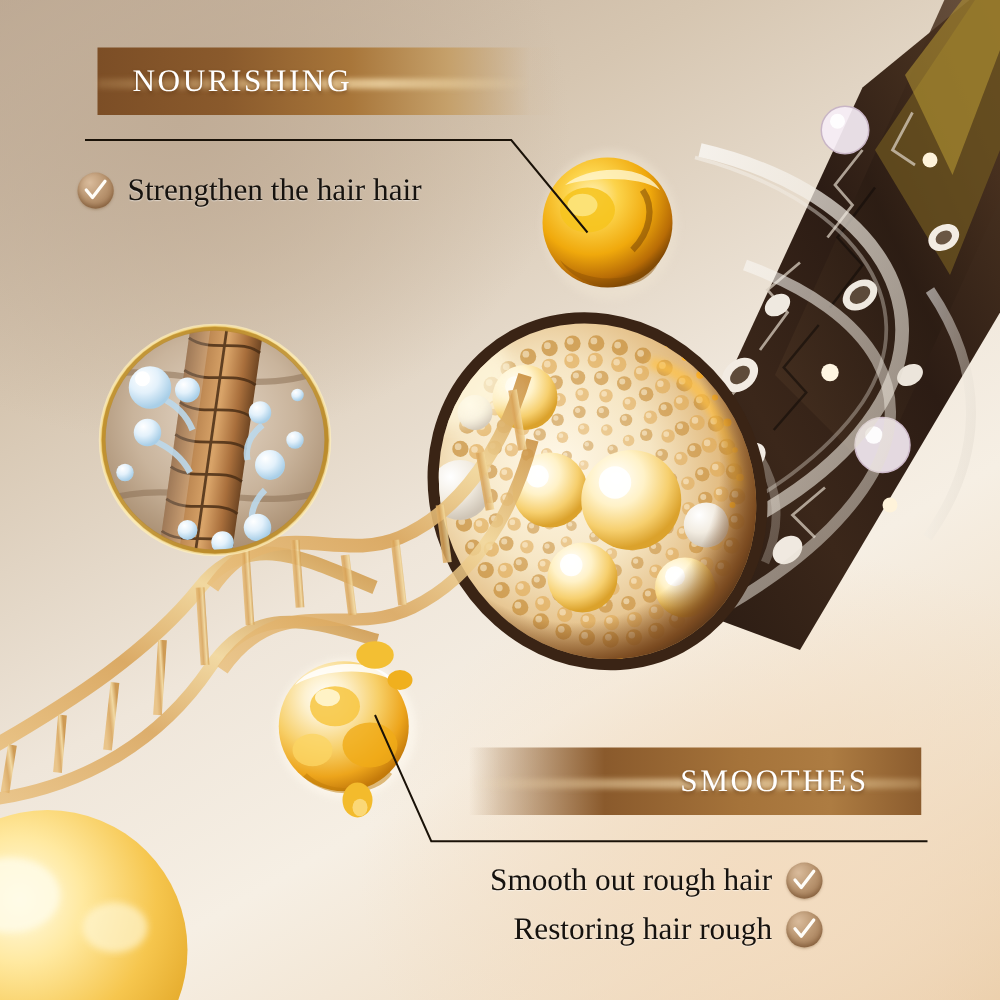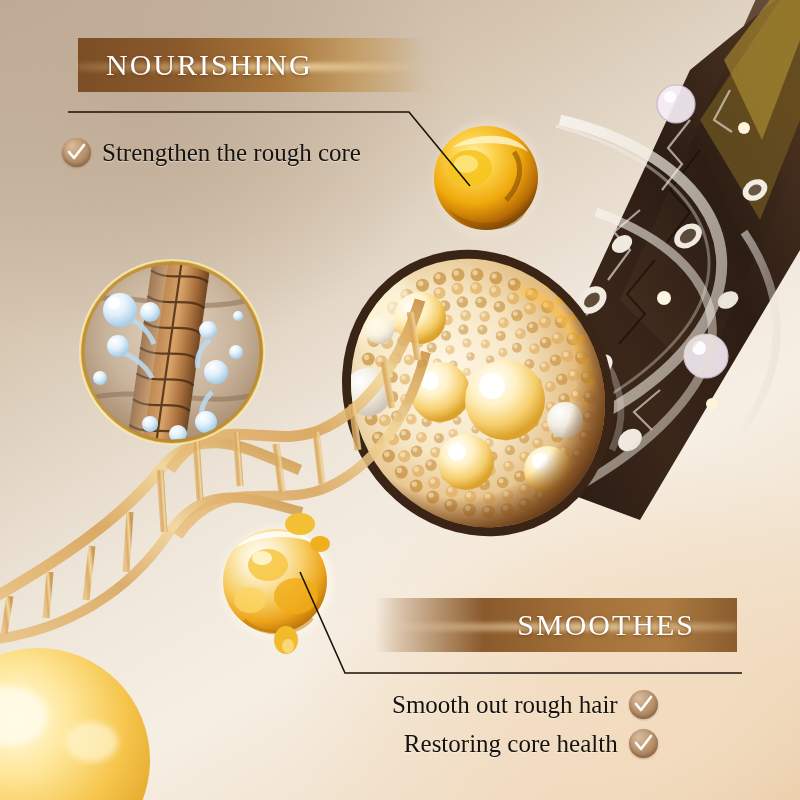--- a/index.html
+++ b/index.html
@@ -18,21 +18,21 @@
   }
 
   
   .art{position:absolute;inset:0;pointer-events:none;}
   .art svg{position:absolute;left:0;top:0;}
 
   
   .banner{
     position:absolute;height:54px;display:flex;align-items:center;
     color:#fff;letter-spacing:2px;
-    font-size:30px;line-height:1;
+    font-size:25px;line-height:1;
     text-shadow:0 1px 3px rgba(80,40,10,.55);
   }
   .banner .btxt{position:relative;z-index:2;white-space:nowrap;}
   .banner::before{
     content:"";position:absolute;inset:0;z-index:0;
   }
   .banner::after{
     content:"";position:absolute;left:0;right:0;top:46%;height:8px;z-index:1;
   }
   #banner-nourishing{left:78px;top:38px;width:340px;padding-left:28px;}
@@ -771,39 +771,39 @@
     <span class="btxt">NOURISHING</span>
   </div>
 
   <div class="bullets" id="bullets-top">
     <div class="bullet">
       <span class="check">
         <svg width="19" height="19" viewBox="0 0 19 19">
             <path d="M2 9 L7 15 L17 2" stroke="#fffdf8" stroke-width="2.6" fill="none" stroke-linecap="round" stroke-linejoin="round"></path>
           </svg>
       </span>
-      <span>Strengthen the rough core</span>
+      <span>Strengthen the hair hair</span>
     </div>
   </div>
 
   <div class="banner" id="banner-smoothes">
     <span class="btxt">SMOOTHES</span>
   </div>
 
   <div class="bullets" id="bullets-bottom">
     <div class="bullet">
       <span>Smooth out rough hair</span>
       <span class="check">
         <svg width="19" height="19" viewBox="0 0 19 19">
             <path d="M2 9 L7 15 L17 2" stroke="#fffdf8" stroke-width="2.6" fill="none" stroke-linecap="round" stroke-linejoin="round"></path>
           </svg>
       </span>
     </div>
     <div class="bullet">
-      <span>Restoring core health</span>
+      <span>Restoring hair rough</span>
       <span class="check">
         <svg width="19" height="19" viewBox="0 0 19 19">
             <path d="M2 9 L7 15 L17 2" stroke="#fffdf8" stroke-width="2.6" fill="none" stroke-linecap="round" stroke-linejoin="round"></path>
           </svg>
       </span>
     </div>
   </div>
 
 </div>
 

